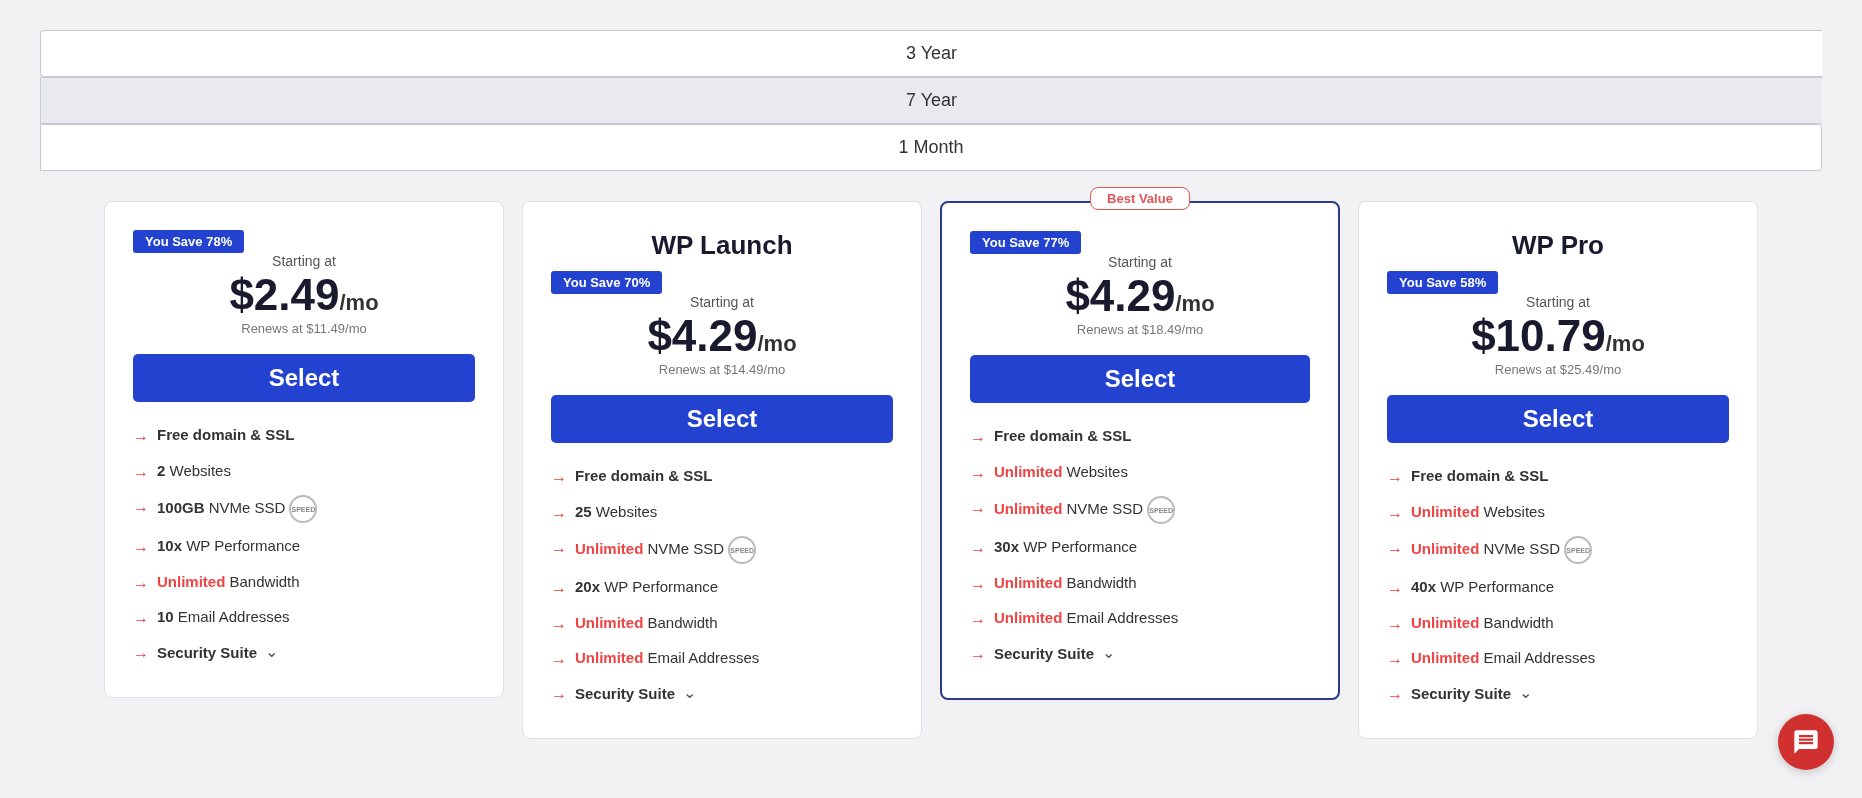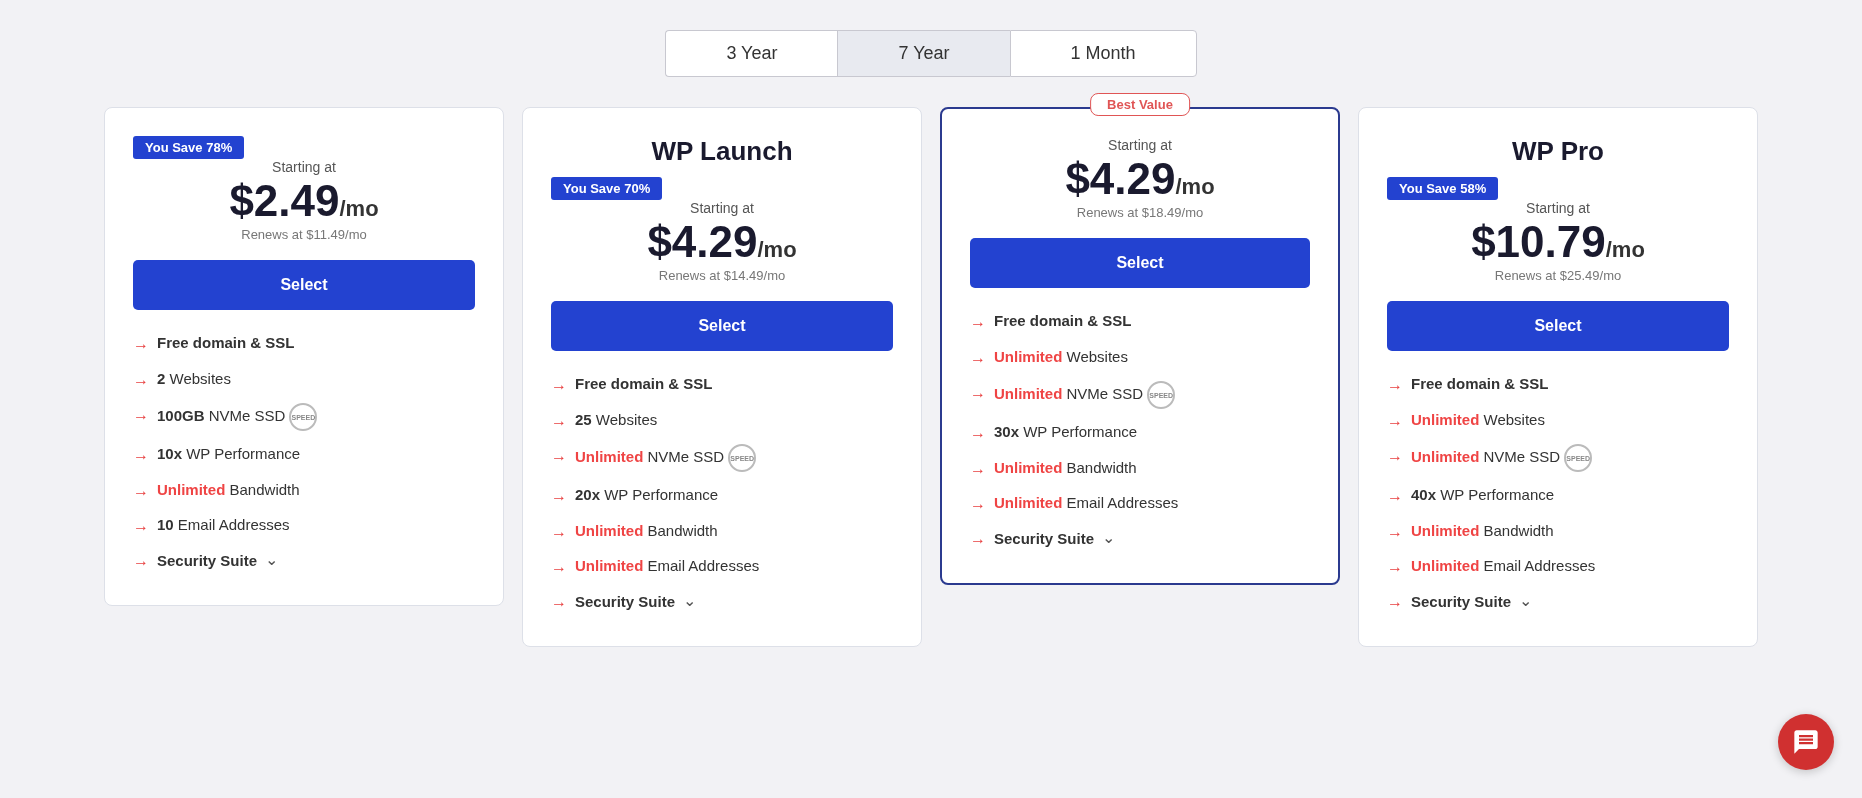--- a/index.html
+++ b/index.html
@@ -6,24 +6,25 @@
     body {
       background: #f2f2f5;
       font-family: -apple-system, BlinkMacSystemFont, 'Segoe UI', Arial, sans-serif;
       min-height: 798px;
       padding: 20px 40px 20px 40px;
     }
 
     
     .period-toggle {
       display: flex;
-      justify-content: center;
+      justify-content: space-between;
       gap: 0;
       margin-bottom: 30px;
       margin-top: 10px;
+      flex-direction: column;
     }
     .period-btn {
       border: 1.5px solid #c8c8d0;
       background: #fff;
       padding: 12px 60px;
       font-size: 18px;
       color: #333;
       cursor: pointer;
       font-weight: 500;
       transition: background 0.2s;
@@ -128,25 +129,25 @@
       font-size: 13px;
       margin-bottom: 18px;
     }
 
     
     .select-btn {
       display: block;
       width: 100%;
       background: #2342d0;
       color: #fff;
-      font-size: 16px;
+      font-size: 24px;
       font-weight: 700;
       border: none;
       border-radius: 5px;
-      padding: 16px 0;
+      padding: 10px 0;
       cursor: pointer;
       margin-bottom: 22px;
       transition: background 0.2s;
     }
 
     
     .feature-list {
       list-style: none;
       padding: 0;
       margin: 0;
@@ -329,20 +330,21 @@
             <span class="security-row">
         <span><span class="bold">Security Suite</span></span>
         <span class="chevron">⌄</span>
       </span>
           </span>
     </li>
       </ul>
   </div>
     <div class="plan-card featured">
     <div class="best-value-badge">Best Value</div>
+    <div><span class="you-save">You Save 77%</span></div>
     <div class="starting-at">Starting at</div>
     <div class="price-row">
       $4.29<span class="period">/mo</span>
     </div>
     <div class="renews-at">Renews at $18.49/mo</div>
     <button class="select-btn">Select</button>
     <ul class="feature-list">
         <li>
       <span class="arrow">→</span>
       <span><span class="bold">Free domain &amp; SSL</span></span>

